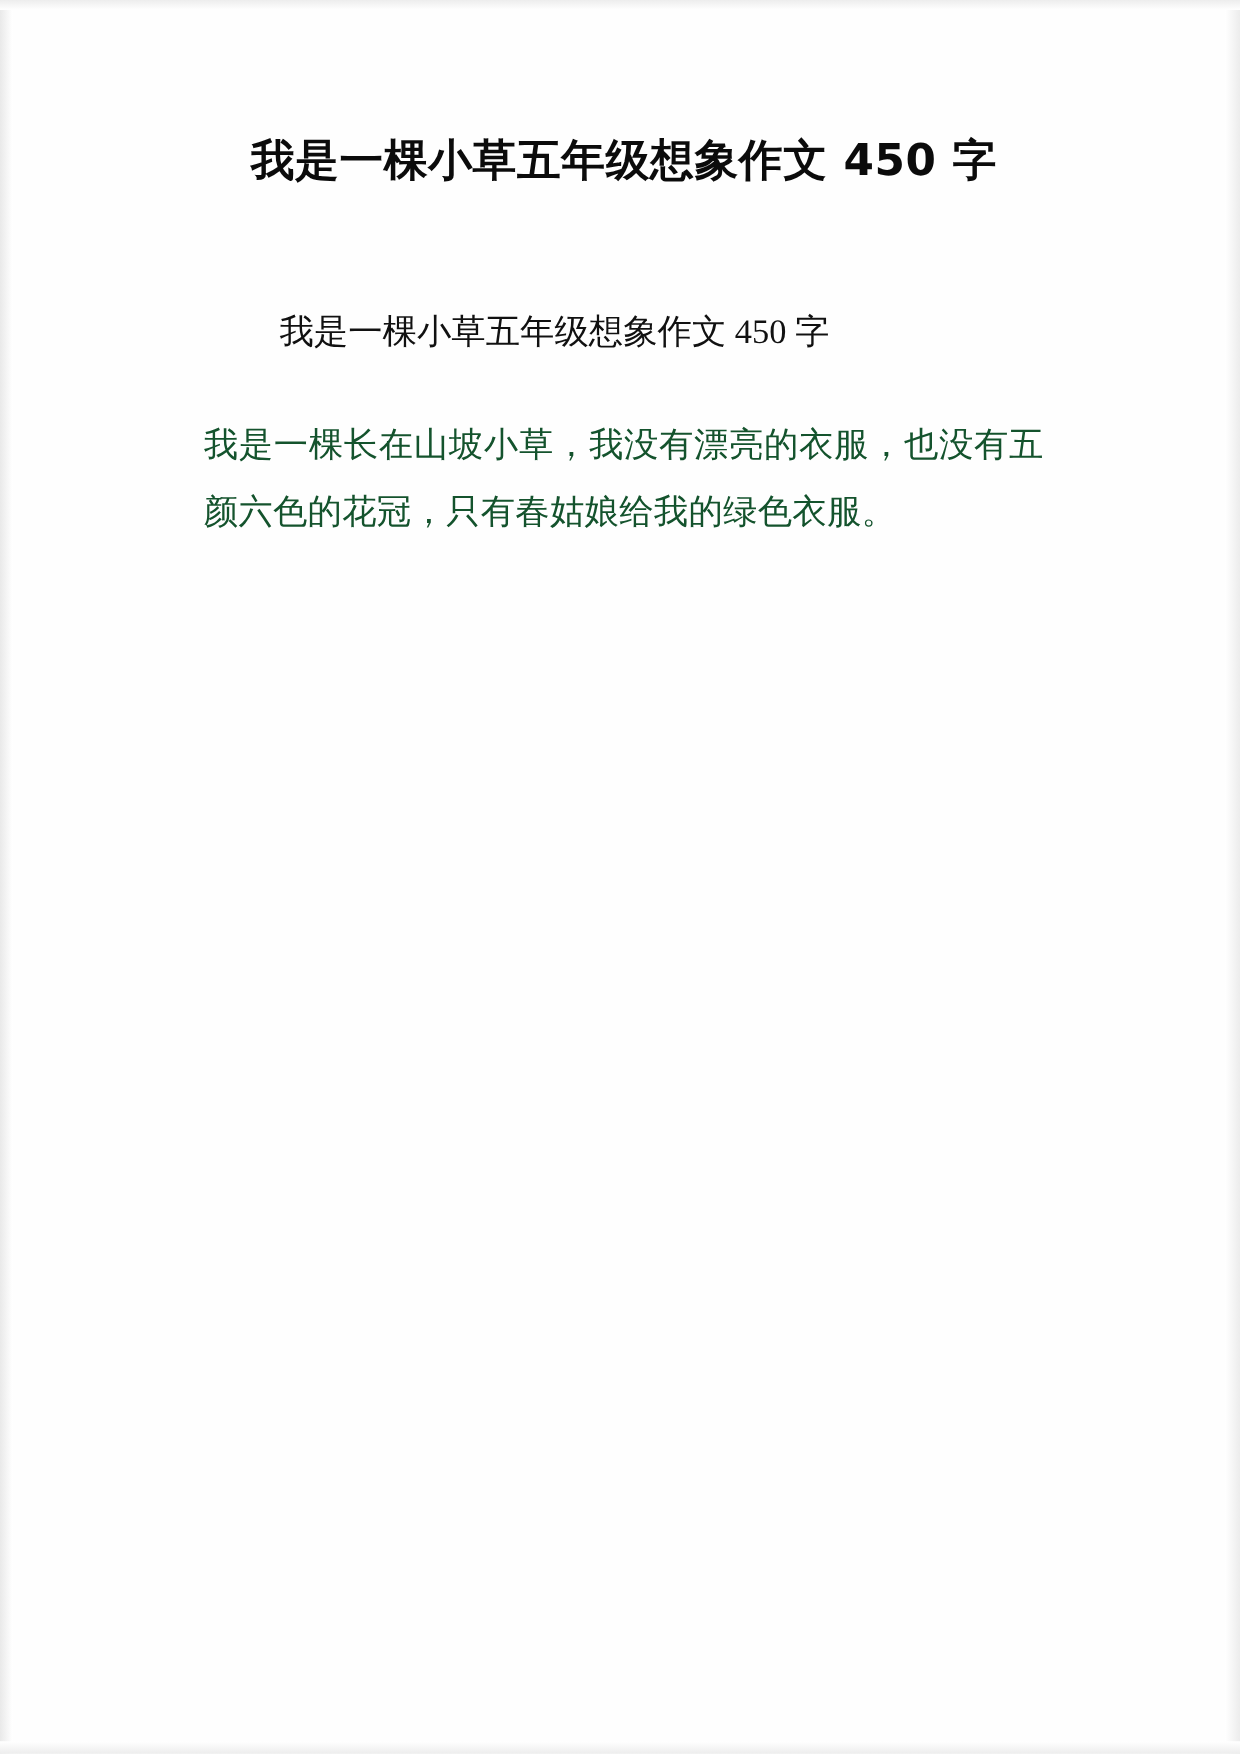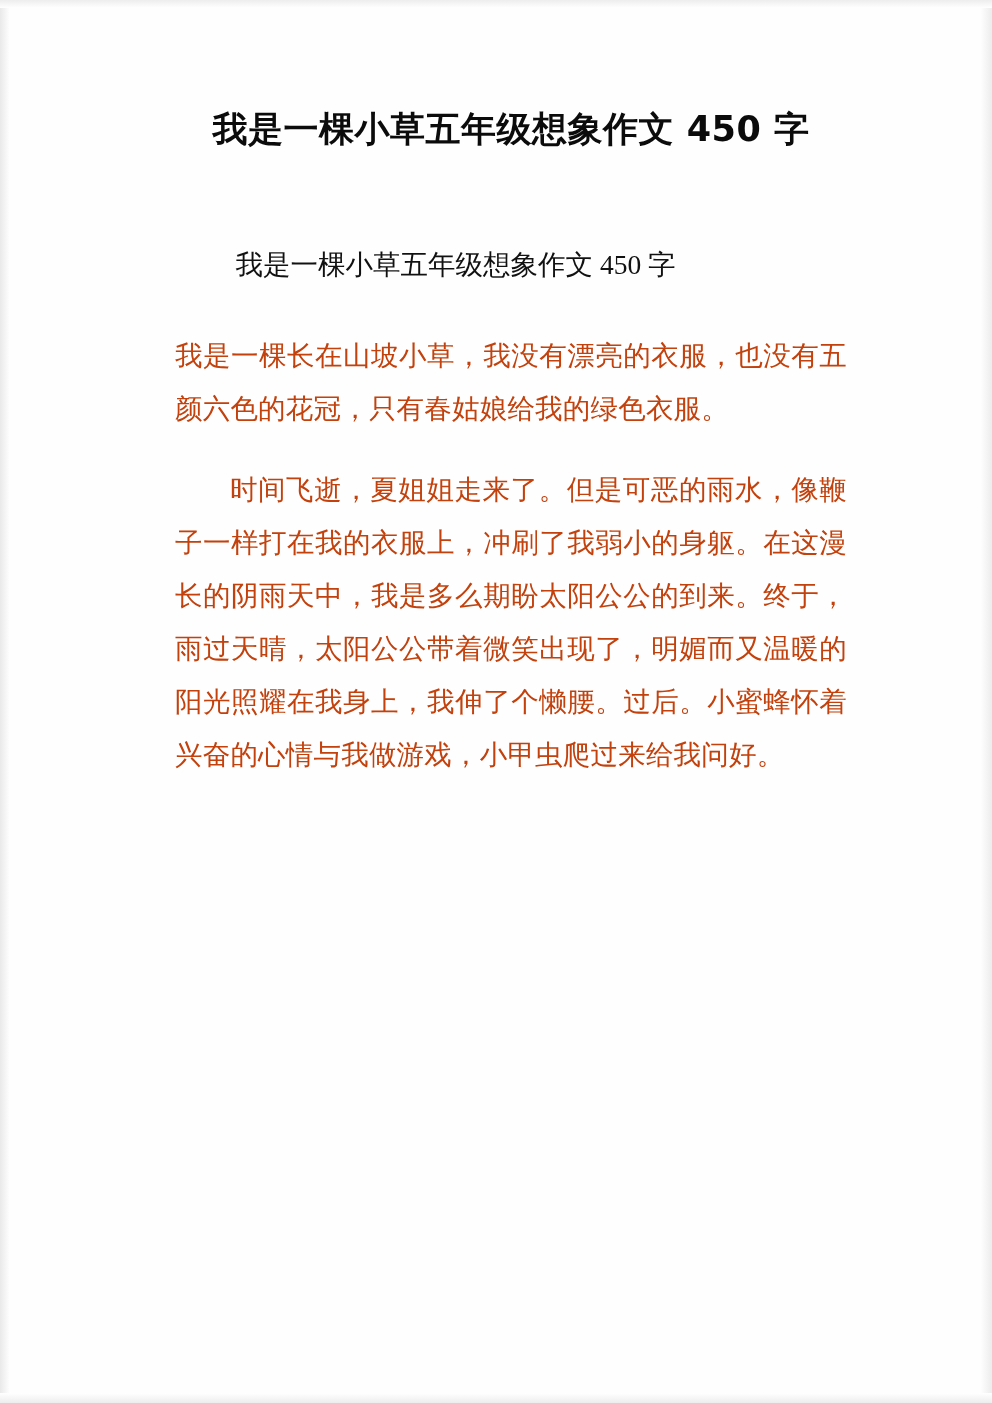--- a/index.html
+++ b/index.html
@@ -41,21 +41,21 @@
     background: linear-gradient(to bottom, #ededed, #ffffff);
   }
   .scan-edge-bottom {
     position: absolute;
     left: 0; bottom: 0;
     width: 100%; height: 10px;
     background: linear-gradient(to top, #ededed, #ffffff);
   }
   .content {
     position: absolute;
-    left: 175px;
+    left: 163px;
     top: 0;
     width: 672px;
     height: 100%;
   }
   .doc-title {
     margin: 0;
     padding-top: 108px;
     font-family: "DejaVu Sans", sans-serif;
     font-weight: bold;
     font-size: 35px;
@@ -66,21 +66,21 @@
   }
   .body-block {
     margin-top: 86px;
   }
   p.para {
     margin: 0 0 28px 0;
     font-size: 27.5px;
     line-height: 53px;
     text-align: justify;
     text-justify: inter-ideograph;
-    color: #c2410c;
+    color: #14532d;
     letter-spacing: 0.2px;
   }
   p.para.indent {
     text-indent: 2em;
   }
   p.subtitle {
     margin: 0 0 38px 0;
     text-indent: 2.2em;
     font-size: 27.5px;
     line-height: 53px;
@@ -95,16 +95,15 @@
   <div class="scan-edge-right"></div>
   <div class="scan-edge-top"></div>
   <div class="scan-edge-bottom"></div>
 
   <div class="content">
     <h1 class="doc-title">我是一棵小草五年级想象作文 450 字</h1>
 
     <div class="body-block">
       <p class="subtitle">我是一棵小草五年级想象作文 450 字</p>
       <p class="para">我是一棵长在山坡小草，我没有漂亮的衣服，也没有五颜六色的花冠，只有春姑娘给我的绿色衣服。</p>
-      <p class="para indent">时间飞逝，夏姐姐走来了。但是可恶的雨水，像鞭子一样打在我的衣服上，冲刷了我弱小的身躯。在这漫长的阴雨天中，我是多么期盼太阳公公的到来。终于，雨过天晴，太阳公公带着微笑出现了，明媚而又温暖的阳光照耀在我身上，我伸了个懒腰。过后。小蜜蜂怀着兴奋的心情与我做游戏，小甲虫爬过来给我问好。</p>
     </div>
   </div>
 </div>
 
 </body></html>

